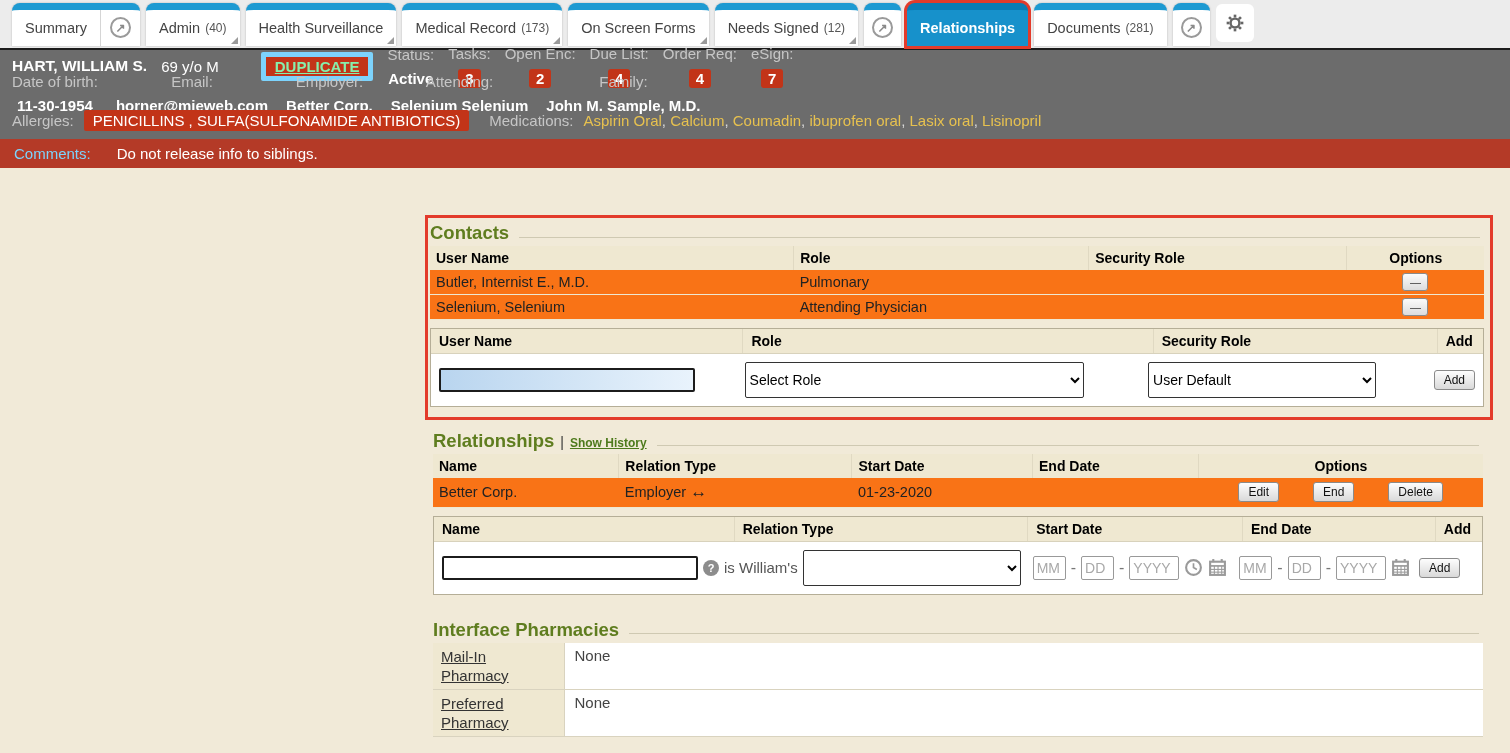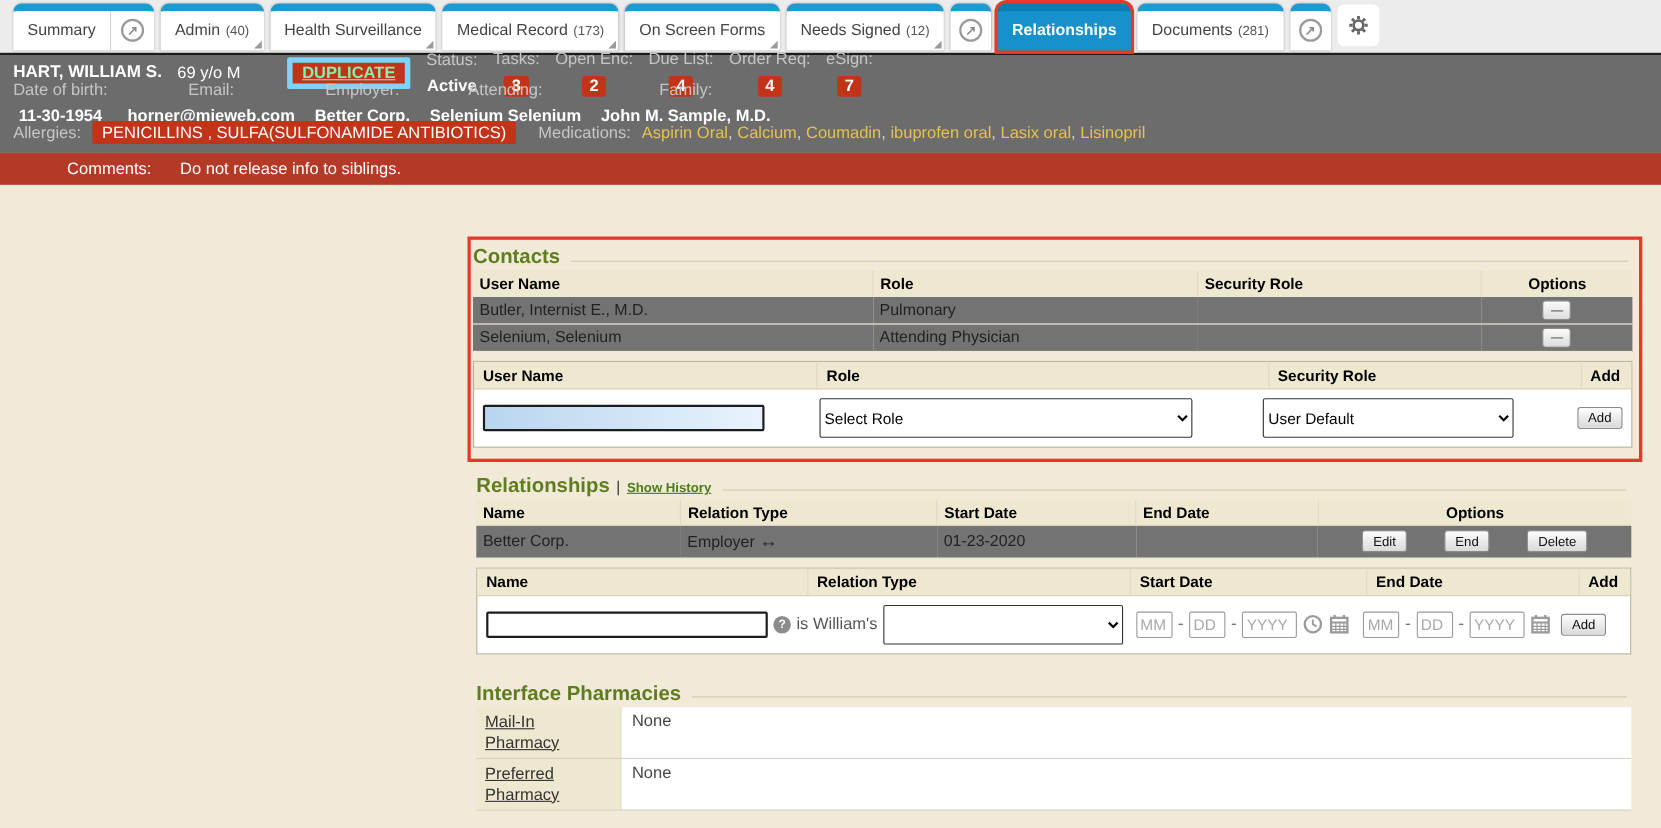--- a/index.html
+++ b/index.html
@@ -45,35 +45,35 @@
     text-decoration:underline; padding:1px 9px; border-radius:2px; cursor:pointer;margin-left:28px; }
   .pair { display:flex; align-items:center; gap:7px;flex-direction:column; }
   .allergy-badge { background:#c23418; color:#fff; padding:2px 9px; border-radius:2px;
     font-size:15px; }
   .med { color:#e7c14f; cursor:pointer; }
   .med-sep { color:#d8d8d8; }
 
   
   .comments-bar { background:#b43a27; height:29px; display:flex; align-items:center;
     gap:26px; padding:0 14px; font-size:15px; }
-  .comments-label { color:#ffffff;margin-left:47px; }
+  .comments-label { color:#7dd3fc; }
   .comments-text { color:#fff; }
 
   
   .content { margin:47px 26px 0 433px; width:1050px; }
   .sec-head { display:flex; align-items:center; }
   .sec-title { color:#5f7d1f; font-weight:bold; font-size:18.5px; white-space:nowrap; }
   .sec-line { flex:1; border-top:1px solid #cfc9b2; margin:8px 4px 0 10px; }
   .hl-box { border:3px solid #e33b2b; padding:4px 6px 10px 2px; margin-left:-8px; margin-right:-10px; }
 
   table.grid { width:100%; border-collapse:collapse; }
   .thead-row { background:#efe8d1; }
   .thead-row th { font-size:14px; text-align:left; padding:4px 6px; border-left:1px solid #e0d9c2; }
   .thead-row th:first-child { border-left:none; }
-  .row-w { background:#737373; }
+  .row-w { background:#f97316; }
   .row-g { background:#e9e9e9; }
   .grid td { font-size:14.5px; padding:3px 6px; border-bottom:1px solid #eee8d2; color:#222; }
   .opt-cell { text-align:center; }
   .minus-btn { width:26px; height:18px; font-size:11px; line-height:10px;
     background:linear-gradient(#fbfbfb,#dcdcdc); border:1px solid #8a8a8a; border-radius:3px;
     color:#333; cursor:pointer; }
 
   .add-box { border:1px solid #b5ae97; background:#fff; margin-top:8px; }
   .add-head { display:grid; background:#efe8d1; font-weight:bold; font-size:14px;
     border-bottom:1px solid #d8d2bc; }

